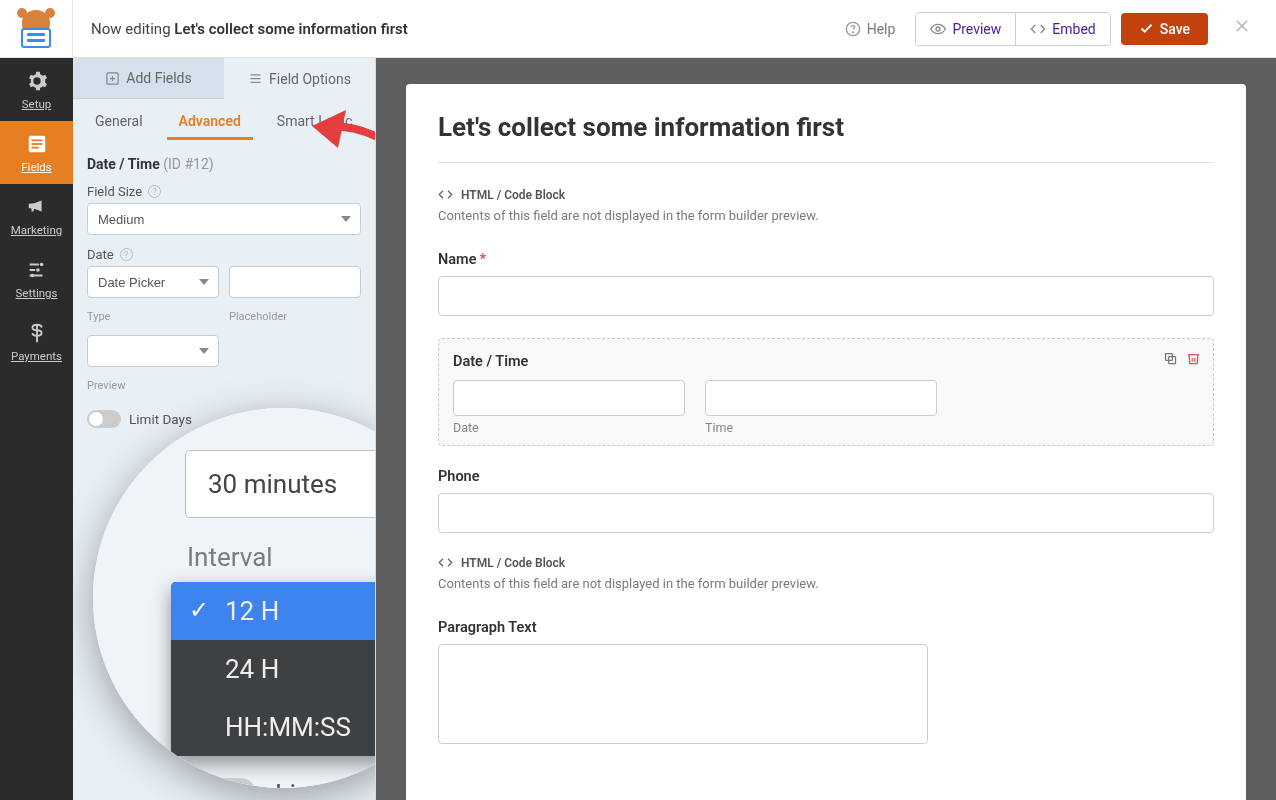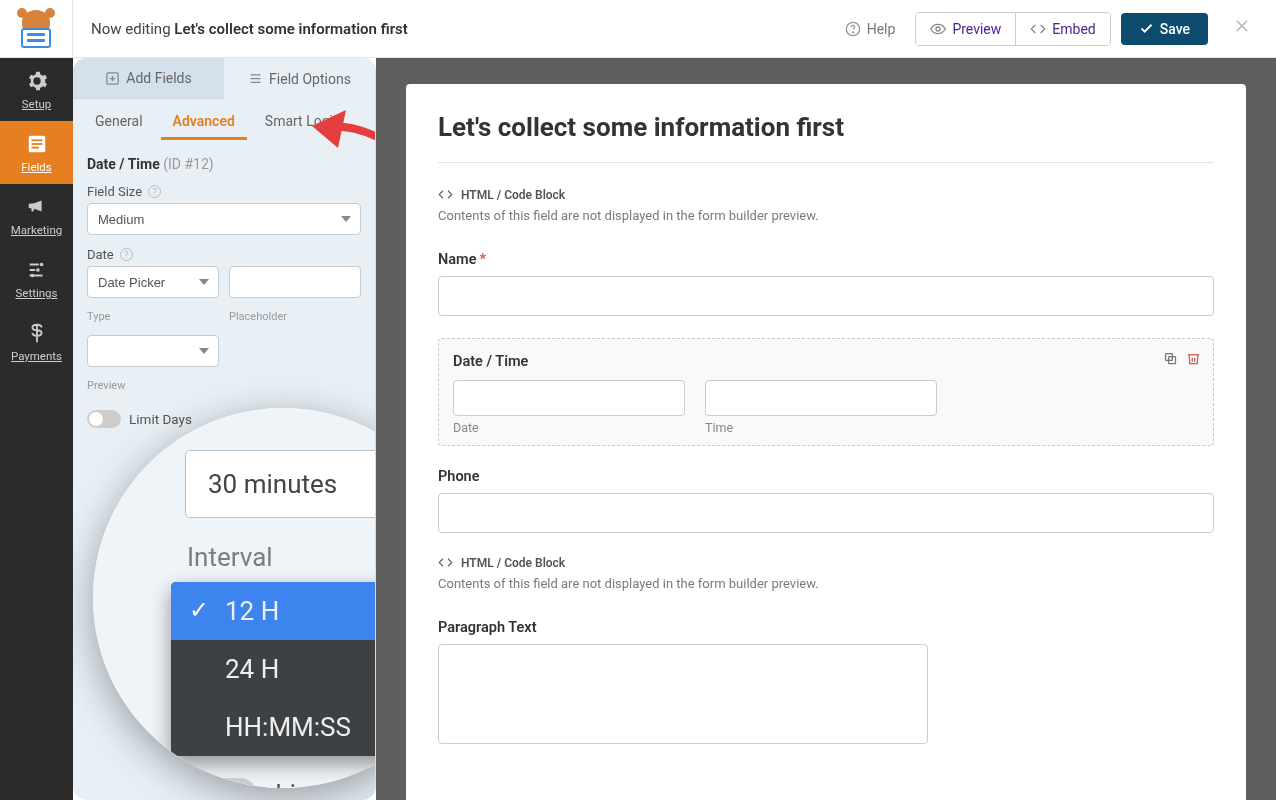--- a/index.html
+++ b/index.html
@@ -16,35 +16,35 @@
   .logo .form::before,.logo .form::after{content:"";position:absolute;left:4px;right:4px;height:3px;background:#3b8de0;border-radius:1px;}
   .logo .form::before{top:3px;} .logo .form::after{top:9px;}
   .now-editing { margin-left: 18px; font-size: 15px; color:#444;}
   .now-editing .form-name { font-weight:600; color:#333;}
   .top-actions { margin-left:auto; display:flex; align-items:center; gap:10px;}
   .help-link { display:flex; align-items:center; gap:6px; color:#777; cursor:pointer; padding:6px 10px;}
   .help-link svg{width:16px;height:16px;}
   .btn-grp { display:flex; border:1px solid #ccc; border-radius:4px; overflow:hidden;}
   .btn-grp .btn { padding:8px 14px; display:flex; align-items:flex-start; gap:6px; background:#fff; color:#4c1d95; cursor:pointer; font-size:14px;}
   .btn-grp .btn + .btn { border-left:1px solid #ccc;}
-  .save-btn { background:#0c4a6e; color:#fff; border-radius:4px; padding:8px 18px; display:flex; align-items:center; gap:6px; cursor:pointer; font-weight:500;}
+  .save-btn { background:#c2410c; color:#fff; border-radius:4px; padding:8px 18px; display:flex; align-items:center; gap:6px; cursor:pointer; font-weight:500;}
   .close-x { color:#bbb; cursor:pointer; font-size:22px; margin-left:10px; padding:4px;}
   
   .layout { flex:1; display:flex; min-height:0;}
   .nav { width:73px; background:#2b2b2b; display:flex; flex-direction:column;}
   .nav-item { color:#ccc; text-align:center; padding:12px 4px 10px; cursor:pointer; font-size:11.5px;text-decoration:underline;}
   .nav-item svg { width:22px; height:22px; display:block; margin:0 auto 5px; fill:#ccc;}
   .nav-item.active { background:#e67e22; color:#fff;}
   .nav-item.active svg{fill:#fff;}
-  .sidebar { width:303px; background:#e8f0f6; border-right:1px solid #d5dde4; display:flex; flex-direction:column; position:relative; overflow:hidden;border-radius:14px;}
+  .sidebar { width:303px; background:#e8f0f6; border-right:1px solid #d5dde4; display:flex; flex-direction:column; position:relative; overflow:hidden;}
   .side-tabs { display:flex; background:#f3f7fb;}
   .side-tab { flex:1; text-align:center; padding:12px 8px; color:#666; background:#d4e0eb; border-bottom:1px solid #cbd5de; cursor:pointer; display:flex; align-items:center; justify-content:center; gap:6px; font-size:14px;}
   .side-tab.active { background:#e8f0f6; border-bottom:none;}
   .side-tab svg{width:15px;height:15px;fill:#888;}
-  .sub-tabs { display:flex; padding:0 10px; gap:6px; margin-top:4px;}
+  .sub-tabs { display:flex; padding:0 10px; gap:12px; margin-top:4px;}
   .sub-tab { padding:10px 12px 8px; color:#666; cursor:pointer; font-size:14px;}
   .sub-tab.active { color:#e67e22; font-weight:600; border-bottom:3px solid #e67e22;}
   .panel { padding:10px 14px 0; overflow:auto; flex:1;}
   .field-title { font-weight:700; color:#333; font-size:14px; padding:6px 0 12px;}
   .field-title .fid { font-weight:400; color:#999;}
   .frow { margin-bottom:12px;}
   .flabel { font-size:13px; color:#555; margin-bottom:4px; display:flex; align-items:center; gap:6px;}
   .flabel .hint{width:13px;height:13px;border:1px solid #bbb;border-radius:50%;display:inline-flex;align-items:center;justify-content:center;font-size:9px;color:#bbb;}
   .select, .textin { width:100%; border:1px solid #c6ccd1; border-radius:4px; background:#fff; height:32px; padding:0 10px; font-size:13px; color:#555; appearance:none;}
   .select-wrap{position:relative;}

